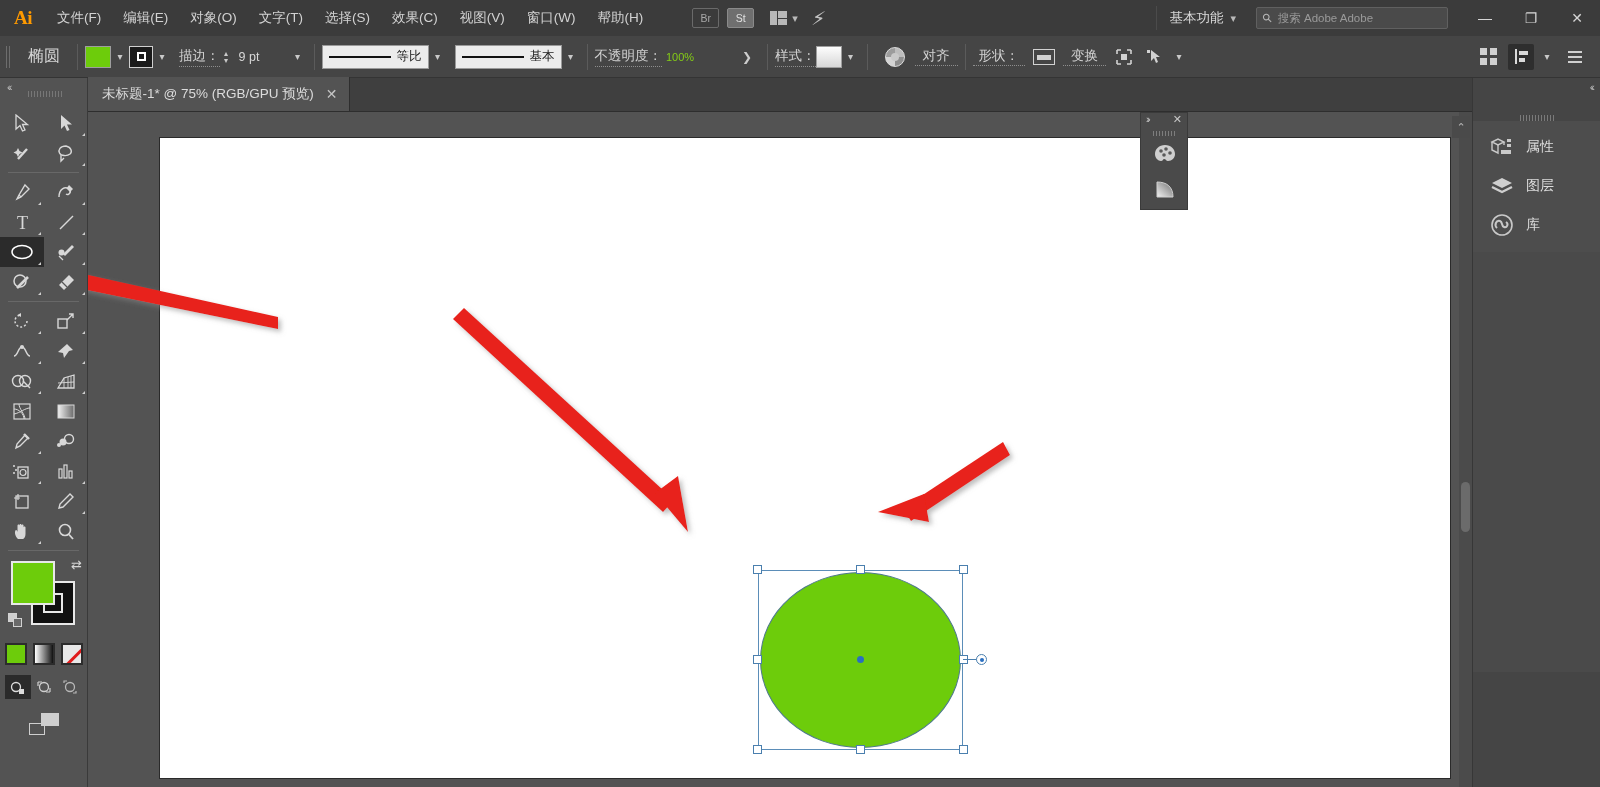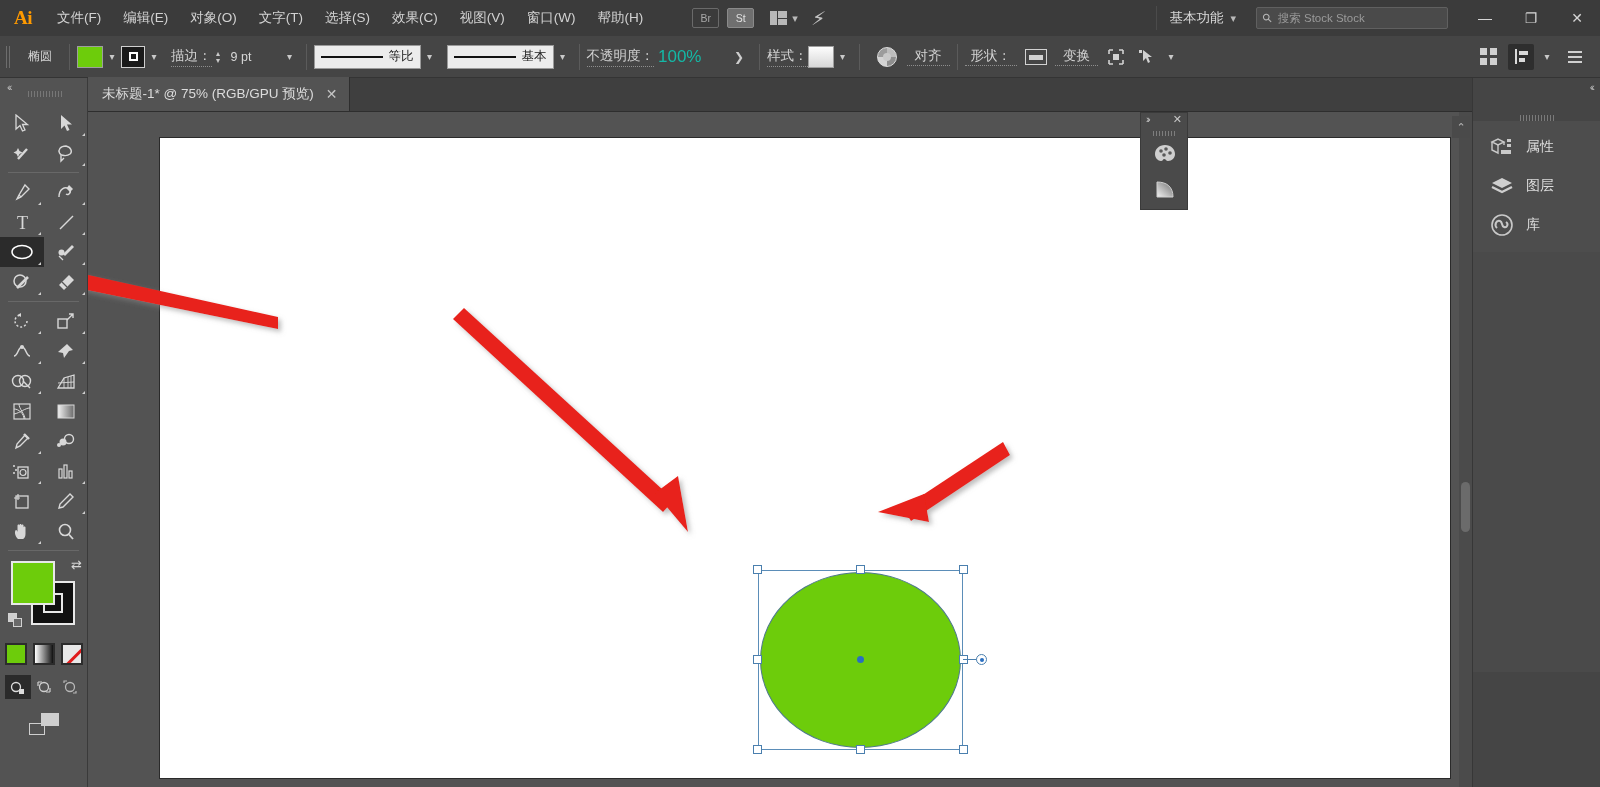--- a/index.html
+++ b/index.html
@@ -63,21 +63,21 @@
   }
 
   
   .controlbar {
     position:absolute; left:0; top:36px; width:1600px; height:42px;
     background:#454545; border-bottom:1px solid #343434;
     display:flex; align-items:center; padding-left: 6px;
   }
   .cb-grip { width:6px; height:22px; margin-right:6px;
     background: repeating-linear-gradient(to right, #6d6d6d 0 1px, transparent 1px 3px); }
-  .cb-label { color:#d5d5d5; font-size:12px; padding: 0 10px; white-space:nowrap; }
+  .cb-label { color:#d5d5d5; font-size:16px; padding: 0 10px; white-space:nowrap; }
   .cb-sep { width:1px; height:26px; background:#5b5b5b; margin: 0 7px; }
   .swatch-box {
     width:26px; height:22px; border:1px solid #9e9e9e; background:#6dcc0b;
   }
   .stroke-box {
     width:24px;height:22px;background:#1a1a1a;border:1px solid #cfcfcf;
     display:flex;align-items:center;justify-content:center;
   }
   .stroke-box i { width:9px;height:9px;border:2px solid #fff; display:block; }
   .mini-chev {
@@ -97,21 +97,21 @@
   .numfield.plain { background:transparent; border:none; }
   .profile-combo {
     display:flex; align-items:center; height:24px;
     background:#ececec; border:1px solid #9a9a9a; padding: 0 6px; gap: 6px;
     min-width: 104px;
   }
   .profile-line { width:62px; height:2px; background:#111; }
   .profile-combo span { color:#202020; font-size:12.5px; white-space:nowrap; }
   .brush-combo { min-width:104px;align-items:center; }
   .op-field {
-    height:22px; width:72px; color:#14b8a6; font-size:17px;
+    height:22px; width:72px; color:#84cc16; font-size:11px;
     display:flex;align-items:center; padding-left:4px;
   }
   .arrow-btn { color:#cdcdcd; font-size:12px; padding: 0 8px; }
   .style-swatch {
     width:26px;height:22px; border:1px solid #9e9e9e;
     background: linear-gradient(#fdfdfd,#d7d7d7);
   }
   .cb-icon { color:#d3d3d3; display:flex; align-items:center; justify-content:center; }
   .recolor-wheel {
     width:20px;height:20px;border-radius:50%;
@@ -317,21 +317,21 @@
       <span class="chev">▾</span>
     </div>
     <div class="mb-flash">⚡</div>
     <div class="mb-right">
       <div class="workspace-sel">
         <span>基本功能</span>
         <span class="chev">▾</span>
       </div>
       <div class="stock-search">
         <span class="search-glyph">⚲</span>
-        <span>搜索 Stock Stock</span>
+        <span>搜索 Adobe Adobe</span>
       </div>
       <div class="win-btns">
         <div class="win-btn">—</div>
         <div class="win-btn">❐</div>
         <div class="win-btn close">✕</div>
       </div>
     </div>
   </div>
 
   <div class="controlbar">

